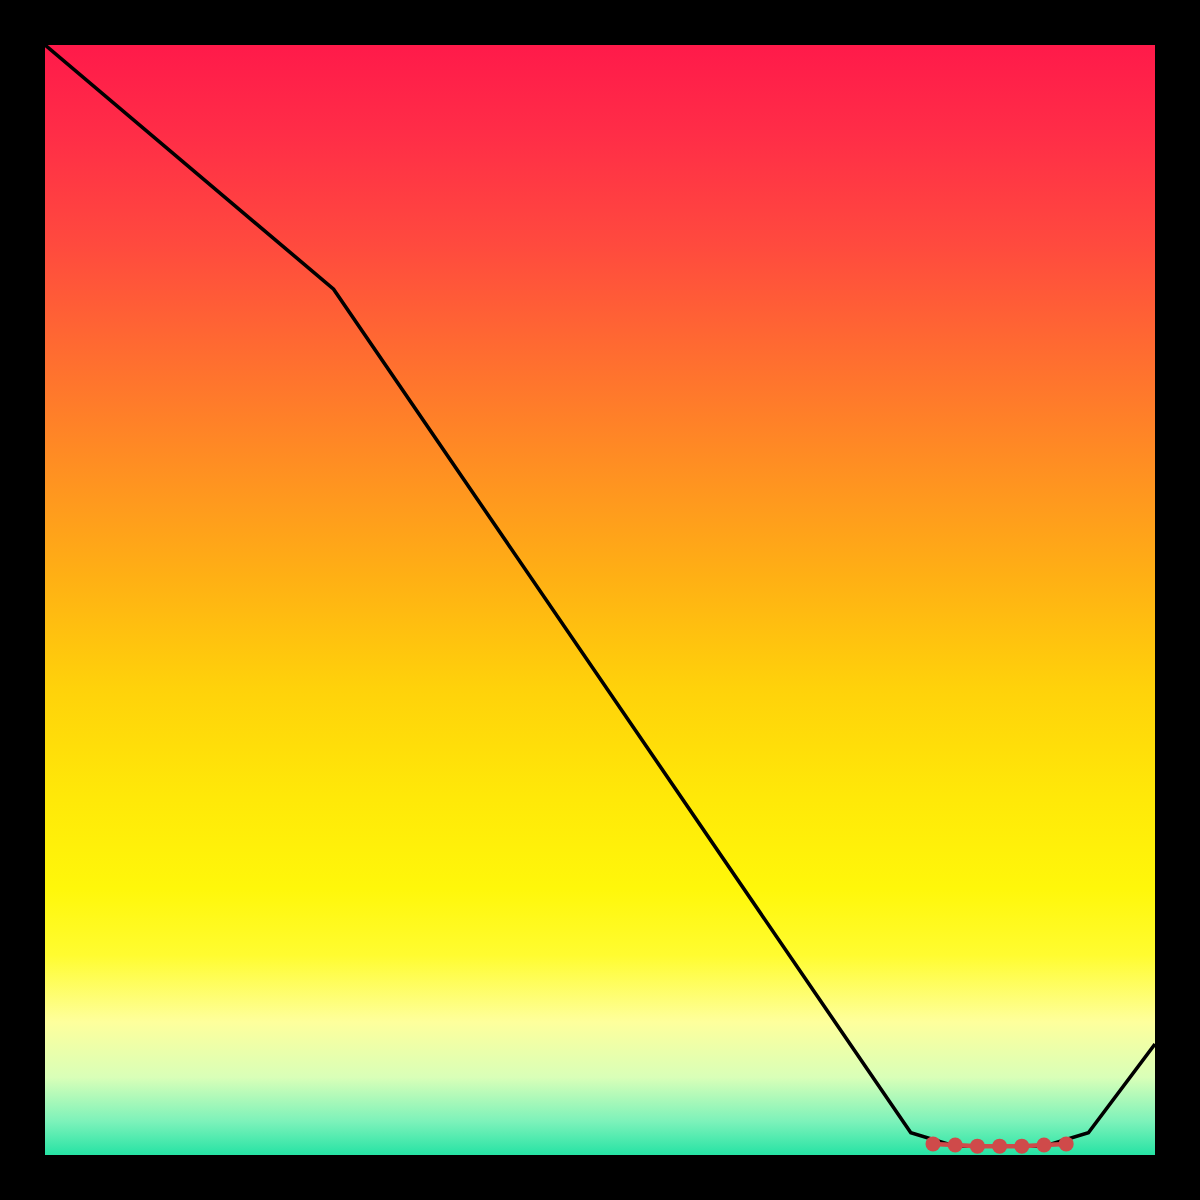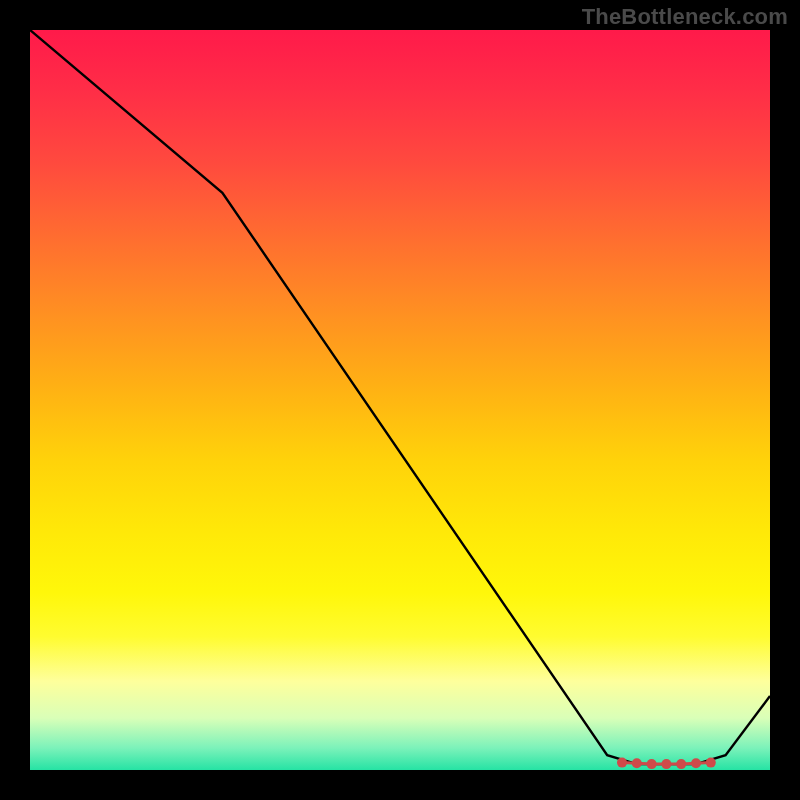--- a/index.html
+++ b/index.html
@@ -82,14 +82,13 @@
           <circle cx="592.0" cy="732.6" r="5" fill="#cf4a4a"></circle>
           <circle cx="606.8" cy="733.3" r="5" fill="#cf4a4a"></circle>
           <circle cx="621.6" cy="734.1" r="5" fill="#cf4a4a"></circle>
           <circle cx="636.4" cy="734.1" r="5" fill="#cf4a4a"></circle>
           <circle cx="651.2" cy="734.1" r="5" fill="#cf4a4a"></circle>
           <circle cx="666.0" cy="733.3" r="5" fill="#cf4a4a"></circle>
           <circle cx="680.8" cy="732.6" r="5" fill="#cf4a4a"></circle>
         </g>
     </svg>
   </div>
-  <div class="watermark">TheBottleneck.com</div>
 </div>
 
 </body></html>

